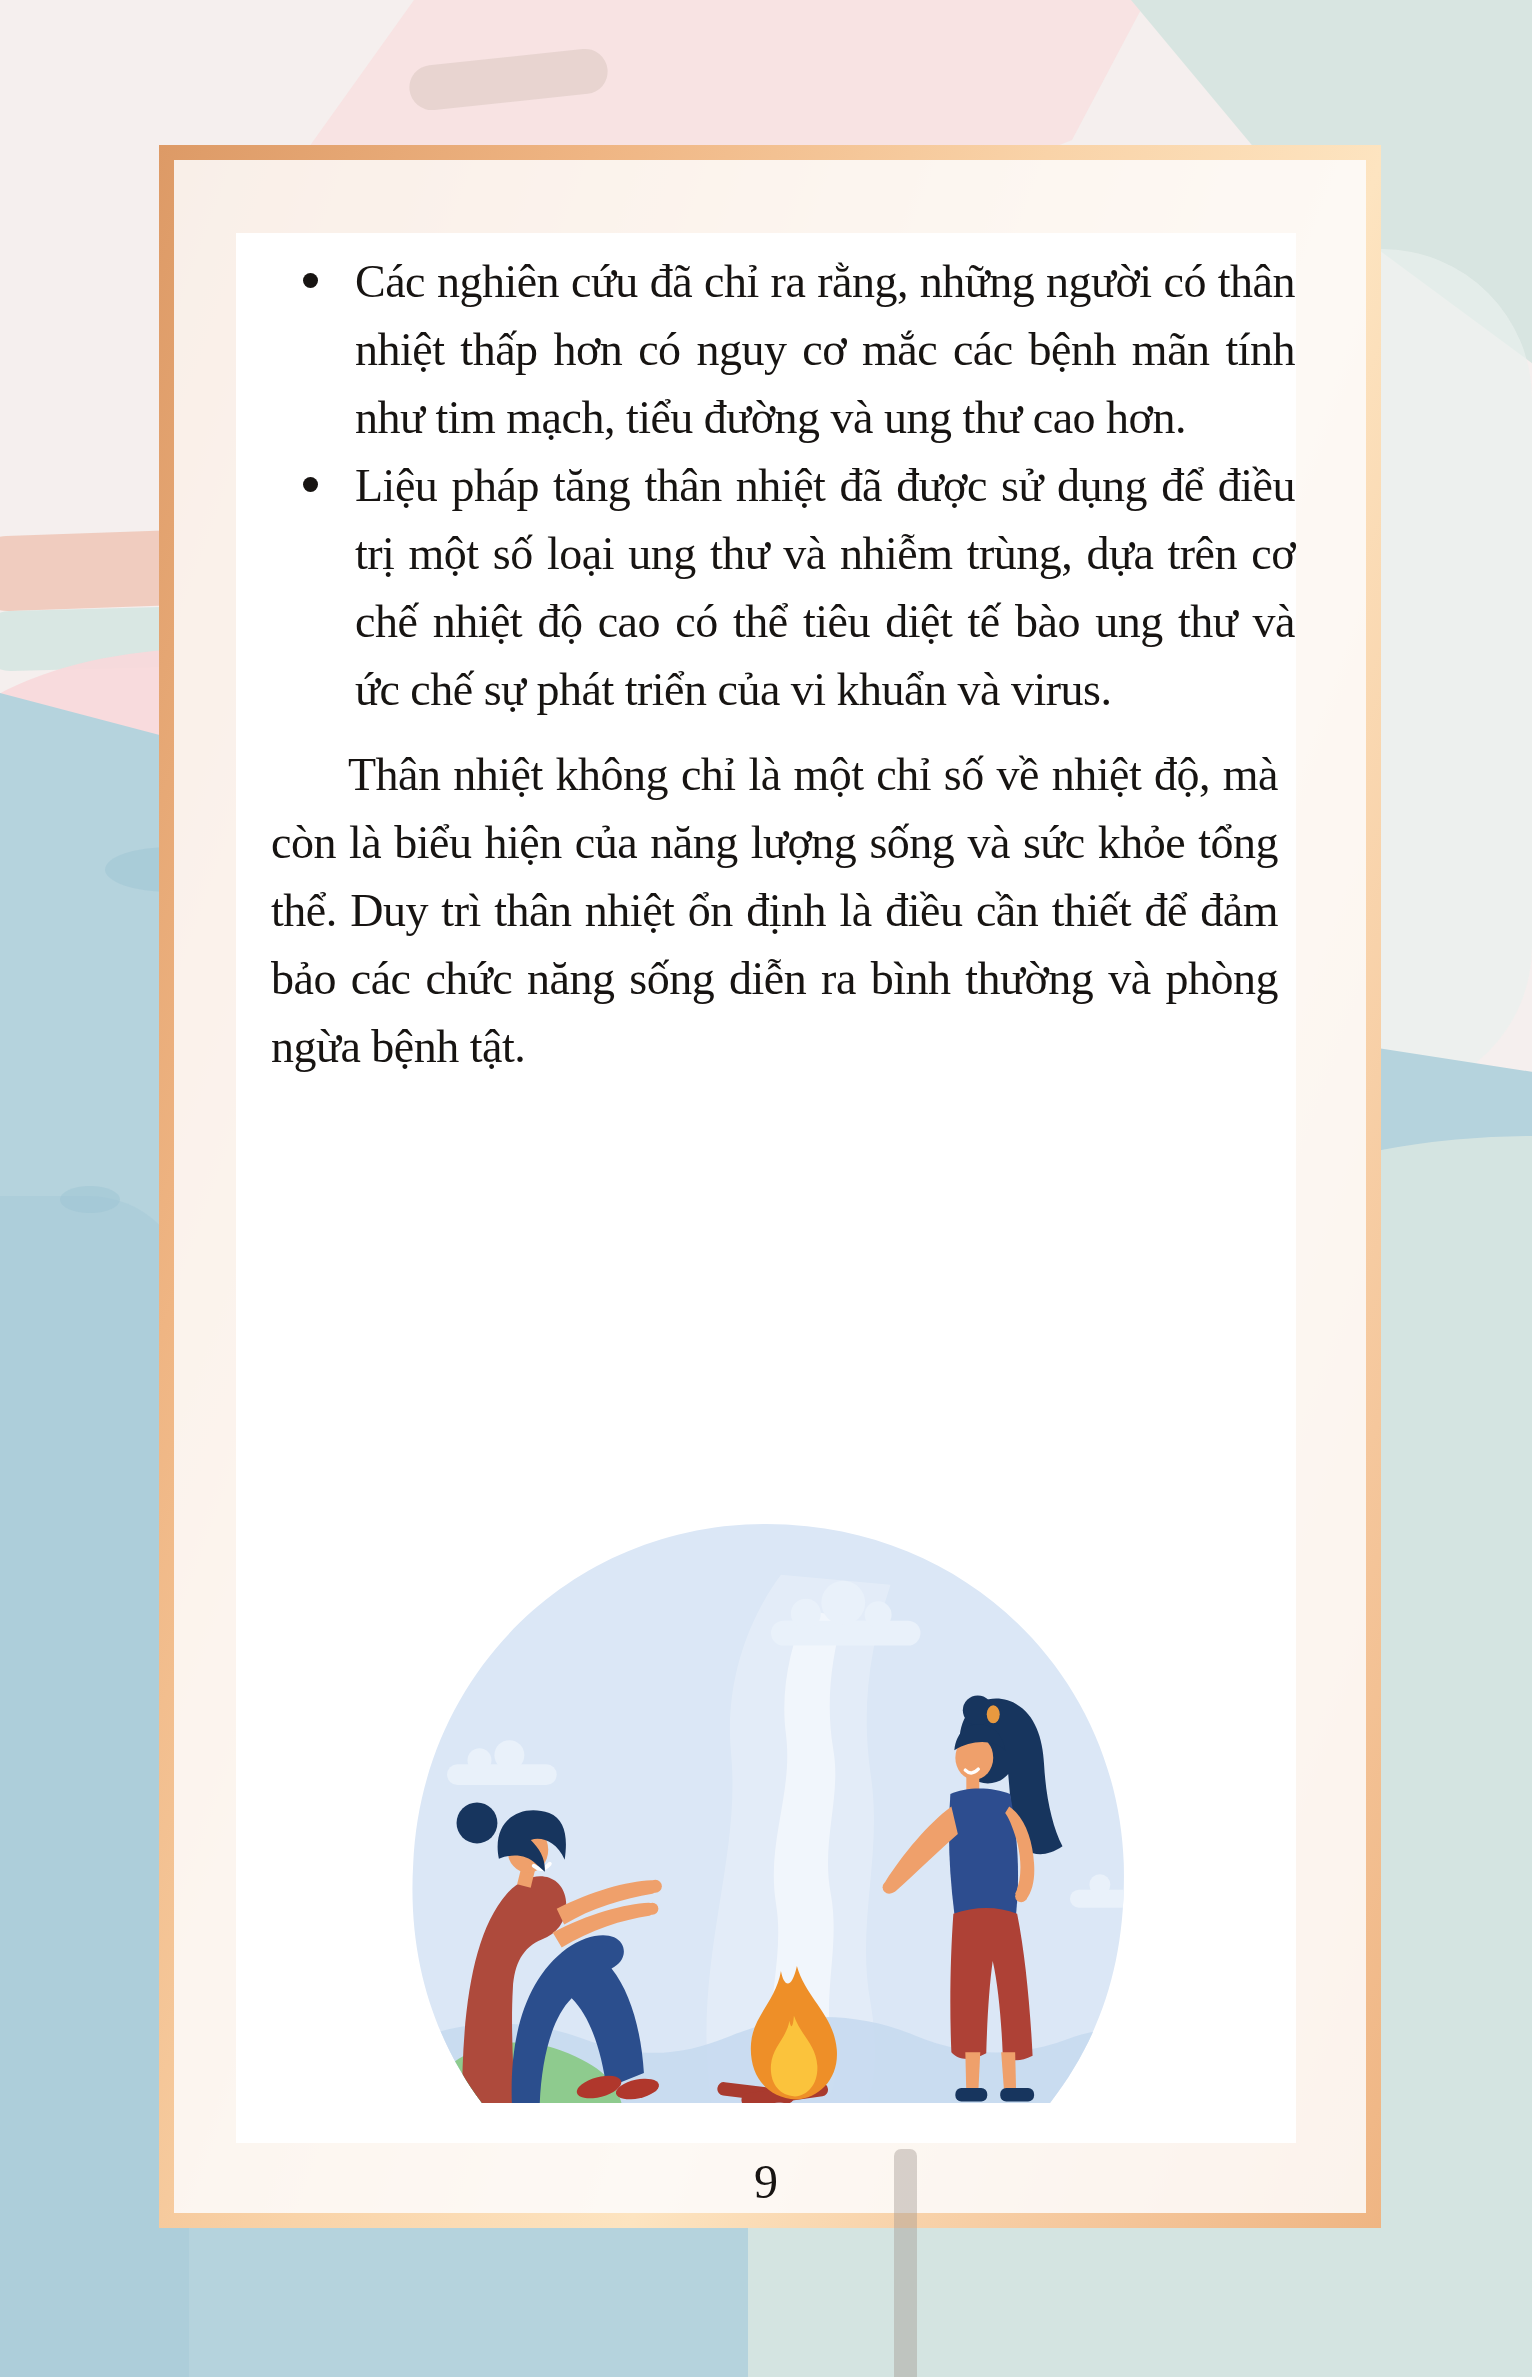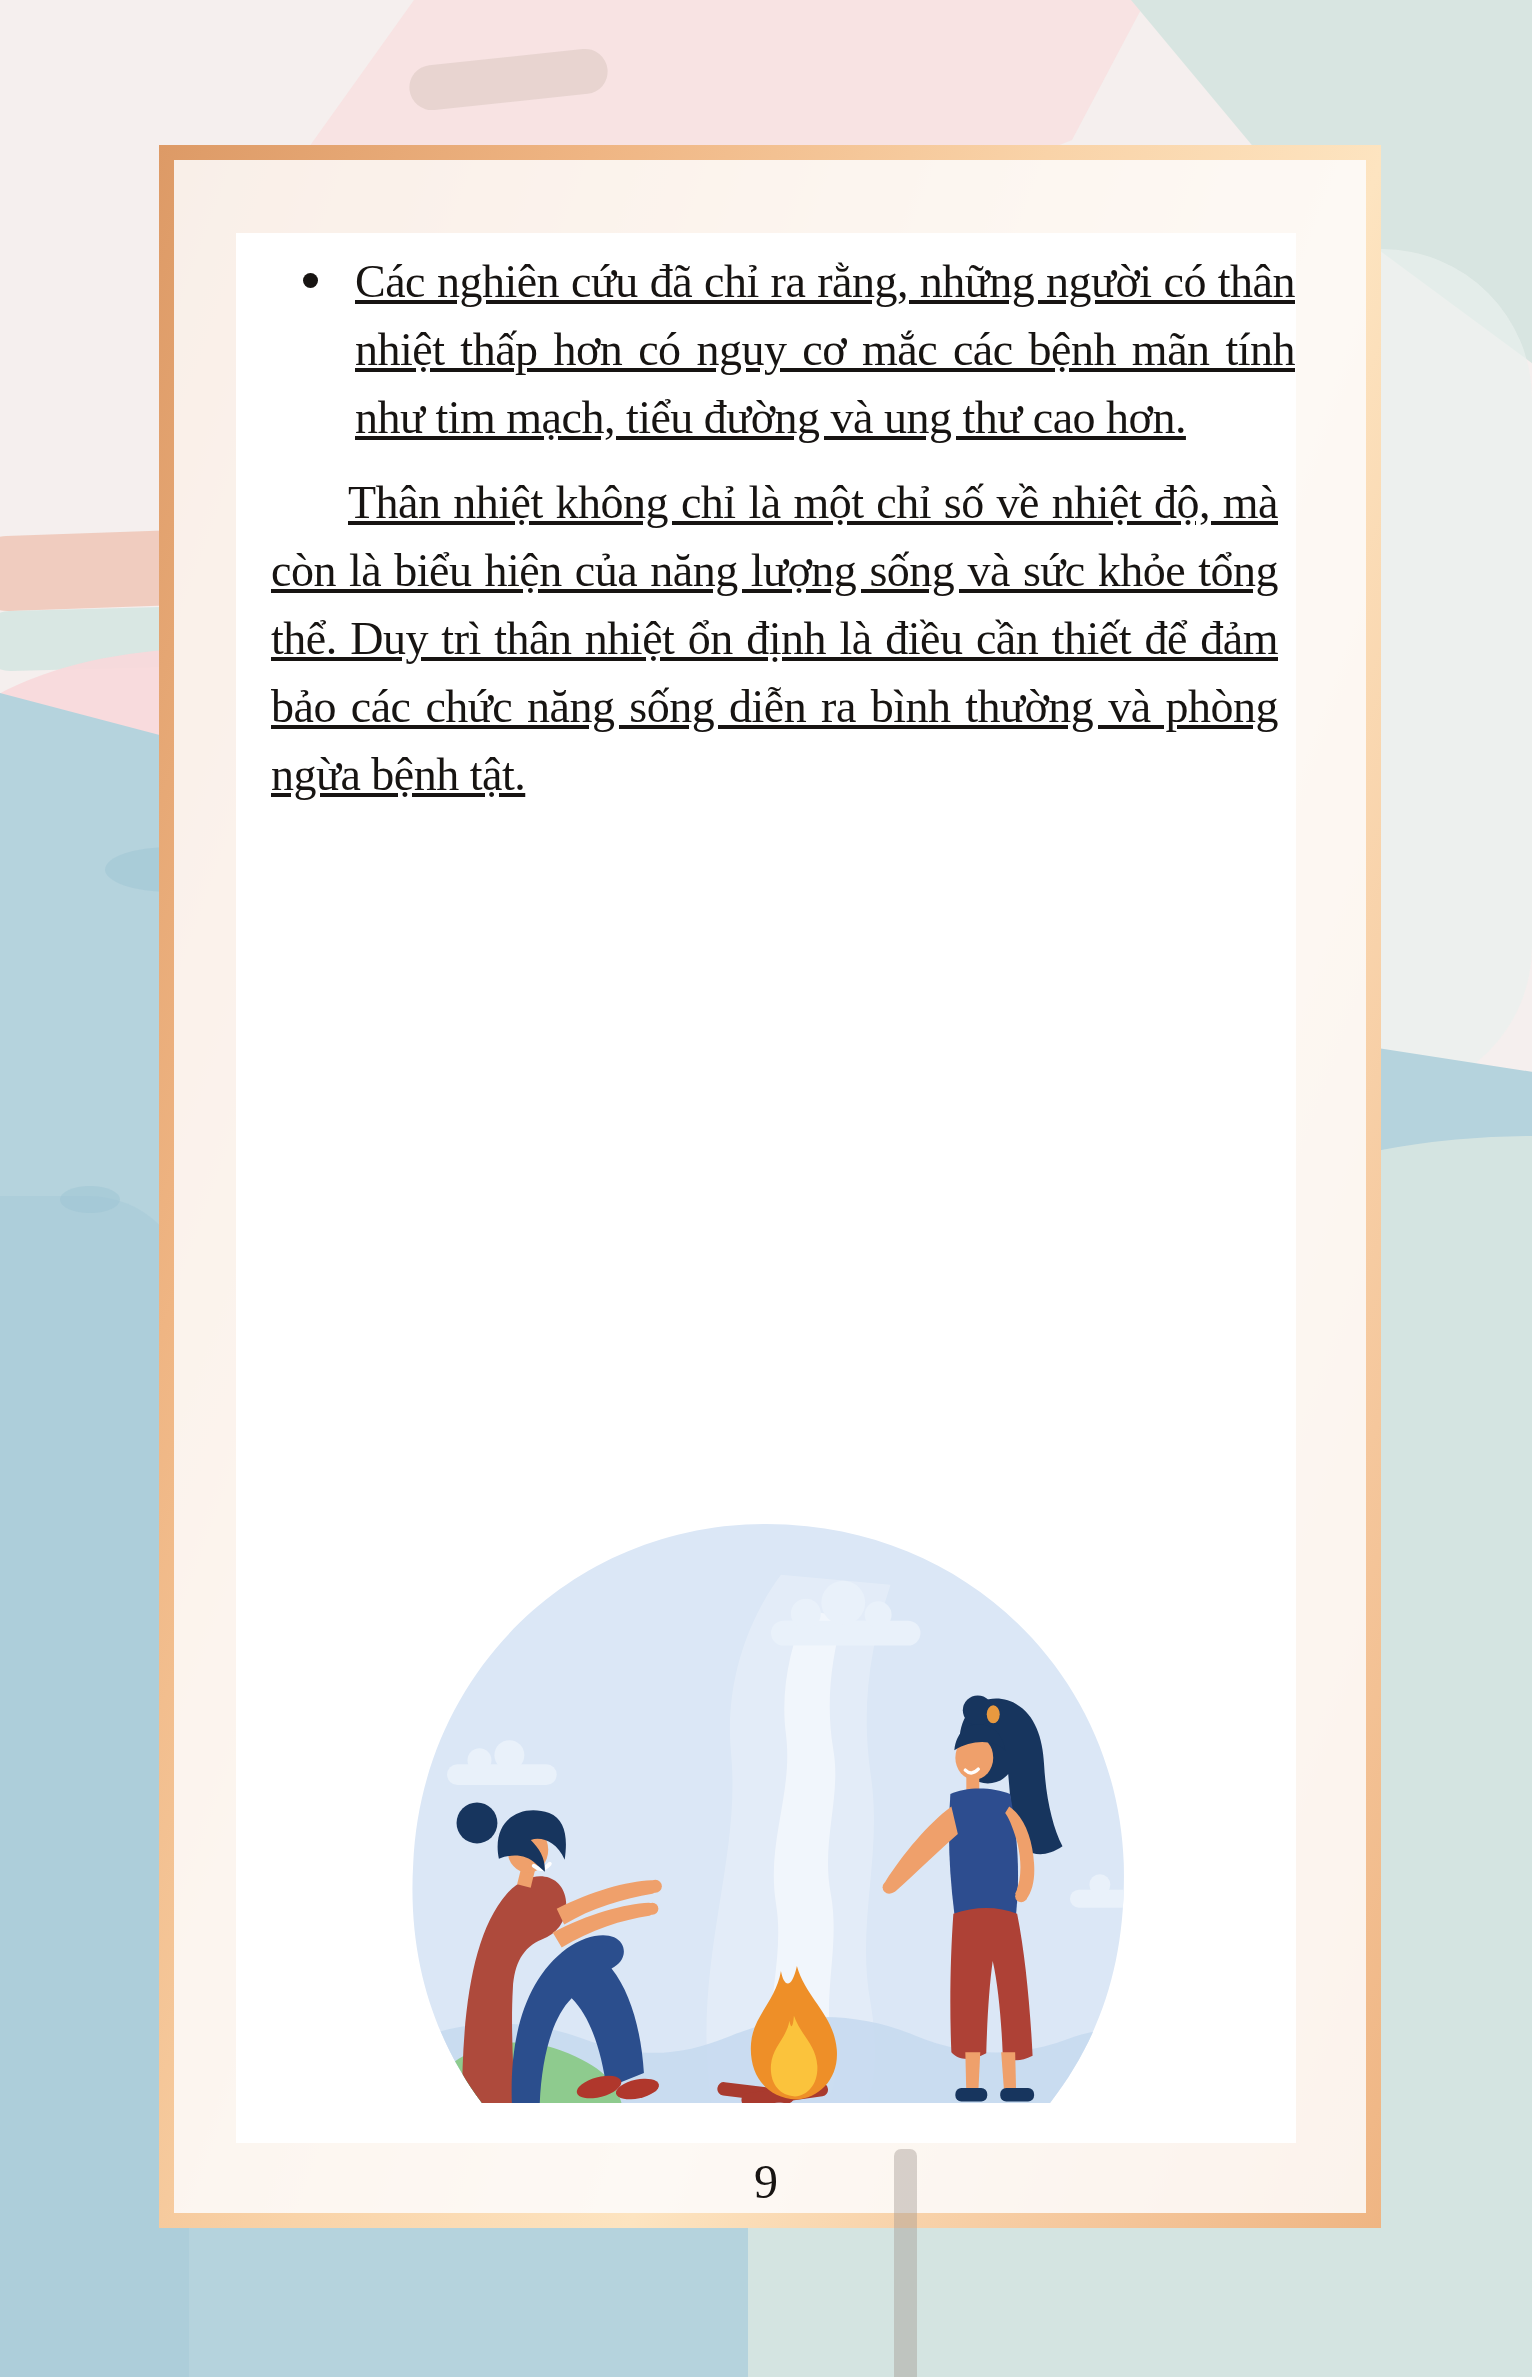--- a/index.html
+++ b/index.html
@@ -37,21 +37,21 @@
   .s3{left:60px;top:1186px;width:60px;height:27.4px;}
 
   
   .frame{left:159px;top:145px;width:1222px;height:2083px;box-sizing:border-box;padding:15px;
     background:linear-gradient(110deg,
       var(--frame-grad-1,#dd9a66) 0%,var(--frame-grad-2,#efb583) 22%,
       var(--frame-grad-3,#f9d3a8) 45%,var(--frame-grad-4,#fde4c0) 62%,
       var(--frame-grad-5,#f5c79c) 85%,var(--frame-grad-2,#efb583) 100%);}
   .page{position:relative;width:100%;height:100%;background:var(--page-overlay,rgba(253,251,252,.87));}
   .content-box{position:absolute;left:62px;top:73px;width:1060px;height:1910px;
-    background:var(--content-bg,#ffffff);text-decoration:underline;}
+    background:var(--content-bg,#ffffff);}
   .page-number{position:absolute;left:62px;top:1989px;width:1060px;height:66px;
     line-height:66px;text-align:center;font-size:48px;color:var(--text-color,#171412);}
 
   
   .content-box{color:var(--text-color,#171412);font-size:46px;line-height:68px;
     letter-spacing:-0.5px;}
   .bullet-list{list-style:none;margin:15px 0 0 0;padding:0 1px 0 119px;}
   .bullet-list li{position:relative;text-align:justify;}
   .bullet-list li::before{content:"";position:absolute;left:-52px;top:25px;width:15px;height:15px;
     border-radius:50%;background:var(--text-color,#171412);}
@@ -84,20 +84,21 @@
   <div class="bg-speck s2"></div>
   <div class="bg-speck s3"></div>
 
   <div class="frame">
     <div class="page">
 
       <div class="content-box">
 
         <ul class="bullet-list">
           <li>Các nghiên cứu đã chỉ ra rằng, những người có thân nhiệt thấp hơn có nguy cơ mắc các bệnh mãn tính như tim mạch, tiểu đường và ung thư cao hơn.</li>
+          <li>Liệu pháp tăng thân nhiệt đã được sử dụng để điều trị một số loại ung thư và nhiễm trùng, dựa trên cơ chế nhiệt độ cao có thể tiêu diệt tế bào ung thư và ức chế sự phát triển của vi khuẩn và virus.</li>
         </ul>
 
         <p class="body-paragraph">Thân nhiệt không chỉ là một chỉ số về nhiệt độ, mà còn là biểu hiện của năng lượng sống và sức khỏe tổng thể. Duy trì thân nhiệt ổn định là điều cần thiết để đảm bảo các chức năng sống diễn ra bình thường và phòng ngừa bệnh tật.</p>
 
         <svg class="illustration" viewBox="0 0 1500 1180" xmlns="http://www.w3.org/2000/svg">
           <defs>
             <clipPath id="blobClip">
               <path d="M 750 18 C 1150 18 1455 320 1468 700 C 1473 900 1420 1050 1320 1180 L 180 1180 C 90 1060 30 900 42 700 C 58 320 360 18 750 18 Z"></path>
             </clipPath>
           </defs>

